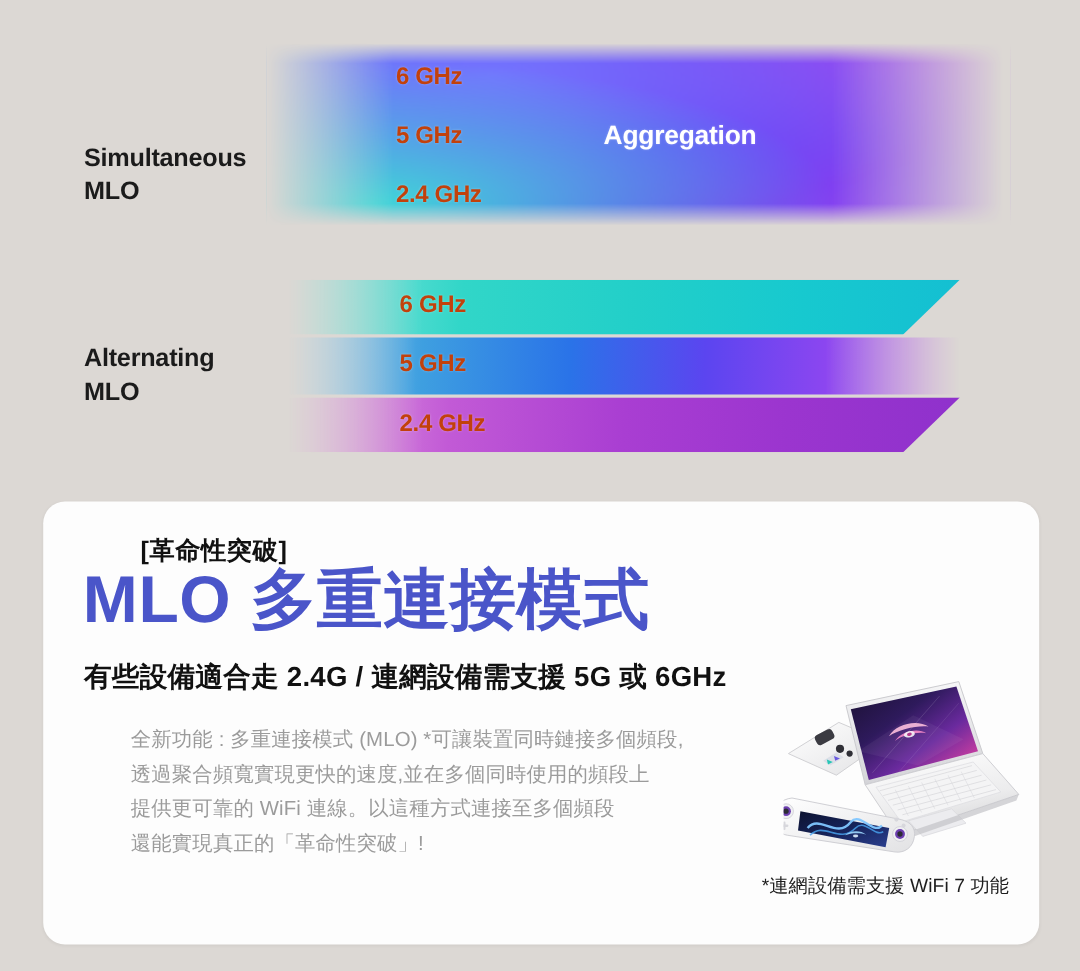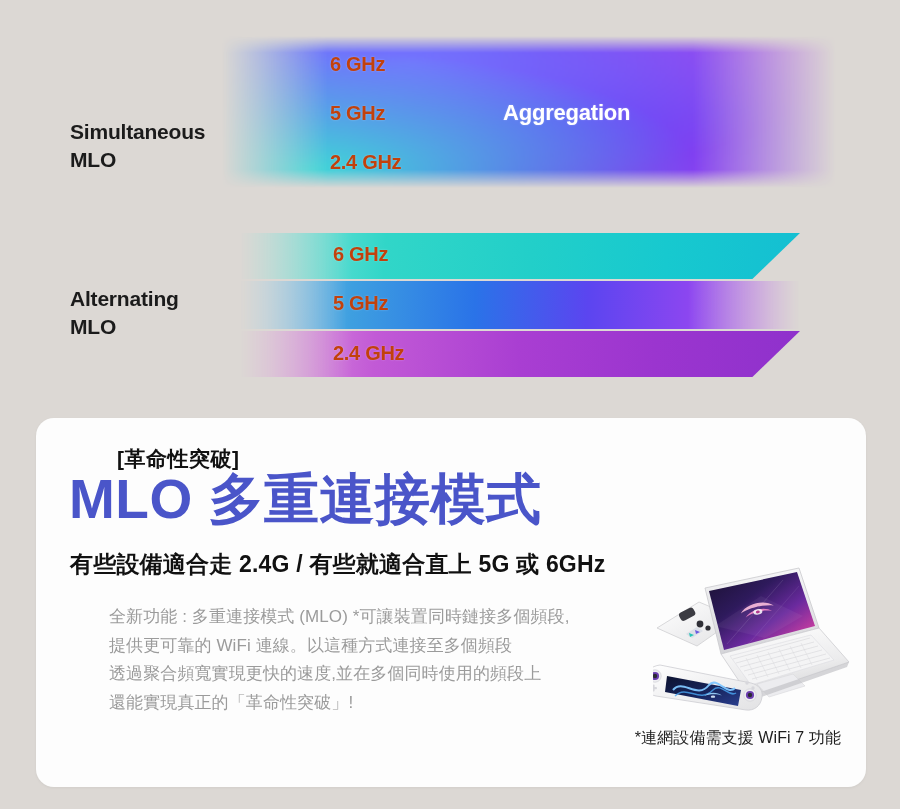--- a/index.html
+++ b/index.html
@@ -262,26 +262,26 @@
 
     <div class="band-text" id="alt-6">6 GHz</div>
     <div class="band-text" id="alt-5">5 GHz</div>
     <div class="band-text" id="alt-24">2.4 GHz</div>
   </div>
 
   <div class="card">
 
     <div class="eyebrow">[革命性突破]</div>
     <div class="headline">MLO 多重連接模式</div>
-    <div class="subhead">有些設備適合走 2.4G / 有些就適合直上 5G 或 6GHz</div>
+    <div class="subhead">有些設備適合走 2.4G / 連網設備需支援 5G 或 6GHz</div>
 
     <div class="body-copy">
       <span class="line">全新功能 : 多重連接模式 (MLO) *可讓裝置同時鏈接多個頻段,</span>
+      <span class="line">透過聚合頻寬實現更快的速度,並在多個同時使用的頻段上</span>
       <span class="line">提供更可靠的 WiFi 連線。以這種方式連接至多個頻段</span>
-      <span class="line">透過聚合頻寬實現更快的速度,並在多個同時使用的頻段上</span>
       <span class="line">還能實現真正的「革命性突破」!</span>
     </div>
 
     <div class="devices">
       <svg viewBox="0 0 205 180" xmlns="http://www.w3.org/2000/svg" aria-hidden="true">
         <defs>
           <linearGradient id="screenGrad" x1="0" y1="0" x2="1" y2="1">
             <stop offset="0%" stop-color="#1a1030"></stop>
             <stop offset="35%" stop-color="#2e1a5c"></stop>
             <stop offset="62%" stop-color="#6a2a9e"></stop>

